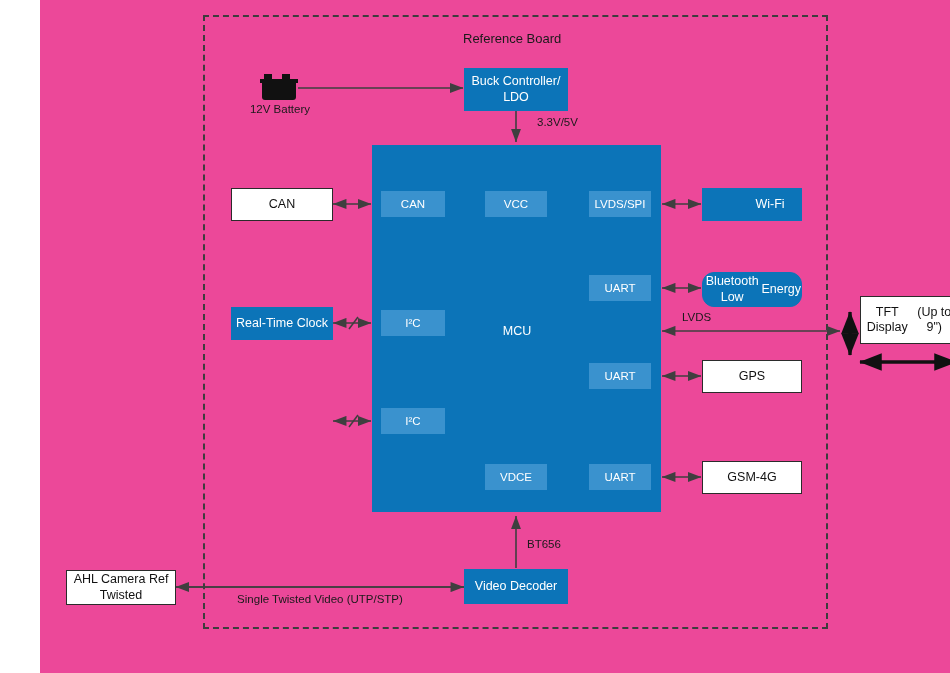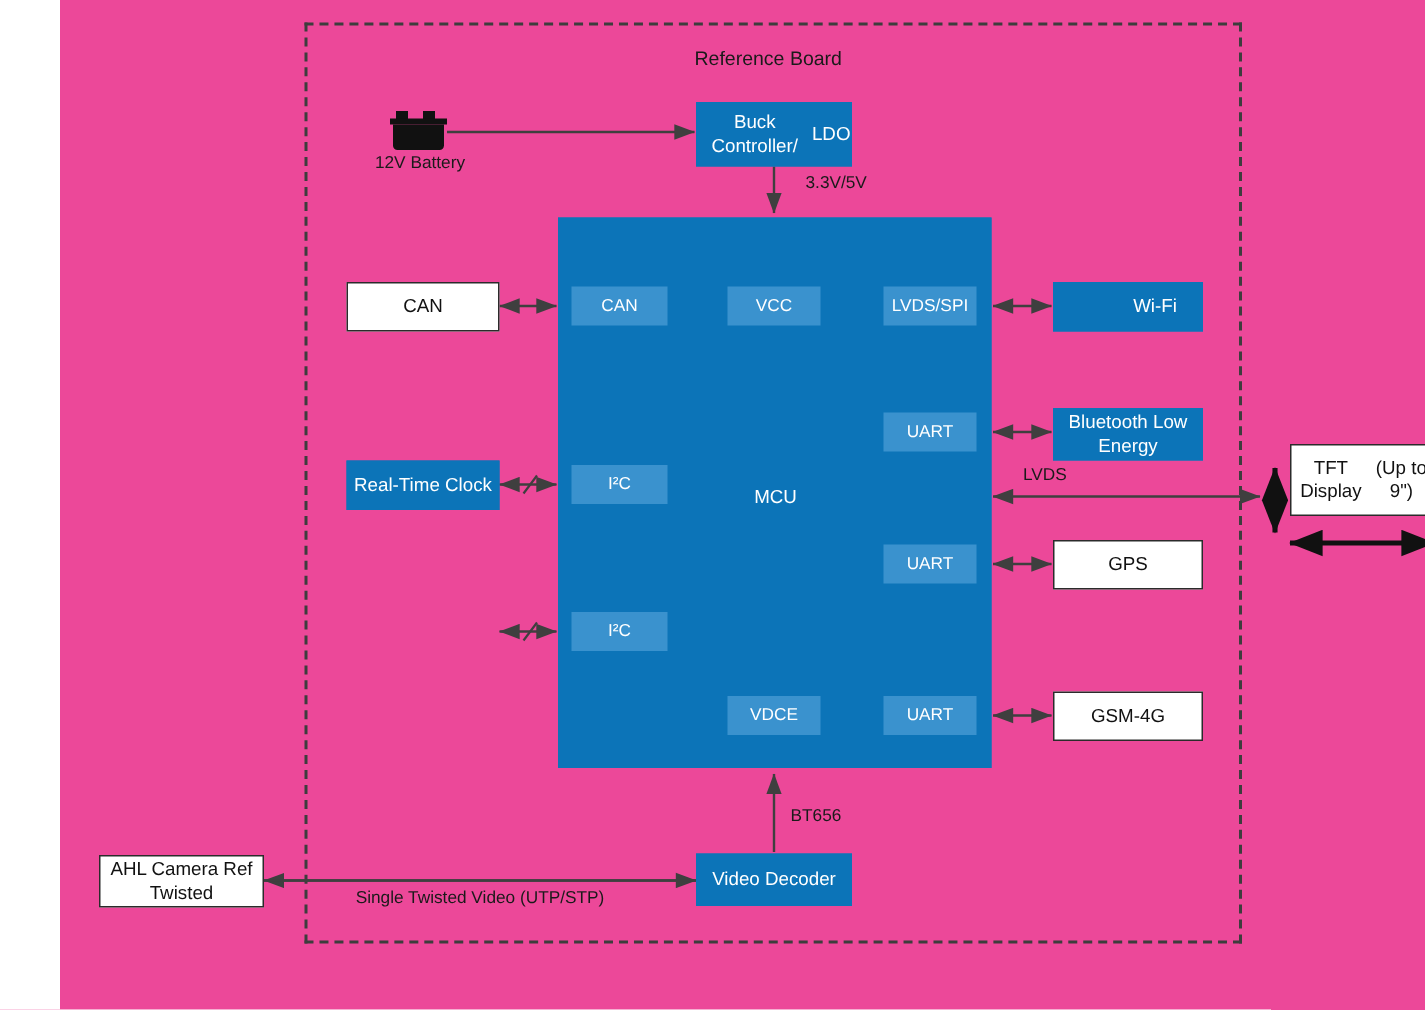--- a/index.html
+++ b/index.html
@@ -141,21 +141,21 @@
   </svg>
 
   <div class="abs" style="left:220px; top:74px; width:40px; height:26px;">
     <div class="abs" style="left:4px;  top:0px; width:8px; height:6px; background:#111111;"></div>
     <div class="abs" style="left:22px; top:0px; width:8px; height:6px; background:#111111;"></div>
     <div class="abs" style="left:0px;  top:5px; width:38px; height:4px; background:#111111;"></div>
     <div class="abs" style="left:2px;  top:9px; width:34px; height:17px; background:#111111; border-radius:0 0 3px 3px;"></div>
   </div>
   <div class="abs lbl lbl-sm lbl-center" style="left:190px; top:103px; width:100px;">12V Battery</div>
 
-  <div class="abs blk blk-blue" style="left:424px; top:68px; width:104px; height:43px; ">
+  <div class="abs blk blk-blue" style="left:424px; top:68px; width:104px; height:43px; flex-direction:column;">
     <span>Buck Controller/</span>
     <span>LDO</span>
   </div>
   <div class="abs lbl lbl-sm" style="left:497px; top:116px;">3.3V/5V</div>
 
   <div class="abs blk-blue" style="left:332px; top:145px; width:289px; height:367px;"></div>
   <div class="abs mcu-name lbl-center" style="left:432px; top:324px; width:90px;">MCU</div>
 
   <div class="abs blk blk-sub" style="left:341px; top:191px; width:64px; height:26px;">
     <span>CAN</span>
@@ -188,21 +188,21 @@
   <div class="abs blk blk-white" style="left:191px; top:188px; width:102px; height:33px;">
     <span>CAN</span>
   </div>
   <div class="abs blk blk-blue" style="left:191px; top:307px; width:102px; height:33px;">
     <span>Real-Time Clock</span>
   </div>
 
   <div class="abs blk blk-blue" style="left:662px; top:188px; width:100px; height:33px;padding-left:36px;">
     <span>Wi-Fi</span>
   </div>
-  <div class="abs blk blk-blue" style="left:662px; top:272px; width:100px; height:35px; flex-direction:column;">
+  <div class="abs blk blk-blue" style="left:662px; top:272px; width:100px; height:35px; flex-direction:row;border-radius:12px;">
     <span>Bluetooth Low</span>
     <span>Energy</span>
   </div>
   <div class="abs blk blk-white" style="left:662px; top:360px; width:100px; height:33px;">
     <span>GPS</span>
   </div>
   <div class="abs blk blk-white" style="left:662px; top:461px; width:100px; height:33px;">
     <span>GSM-4G</span>
   </div>
 

